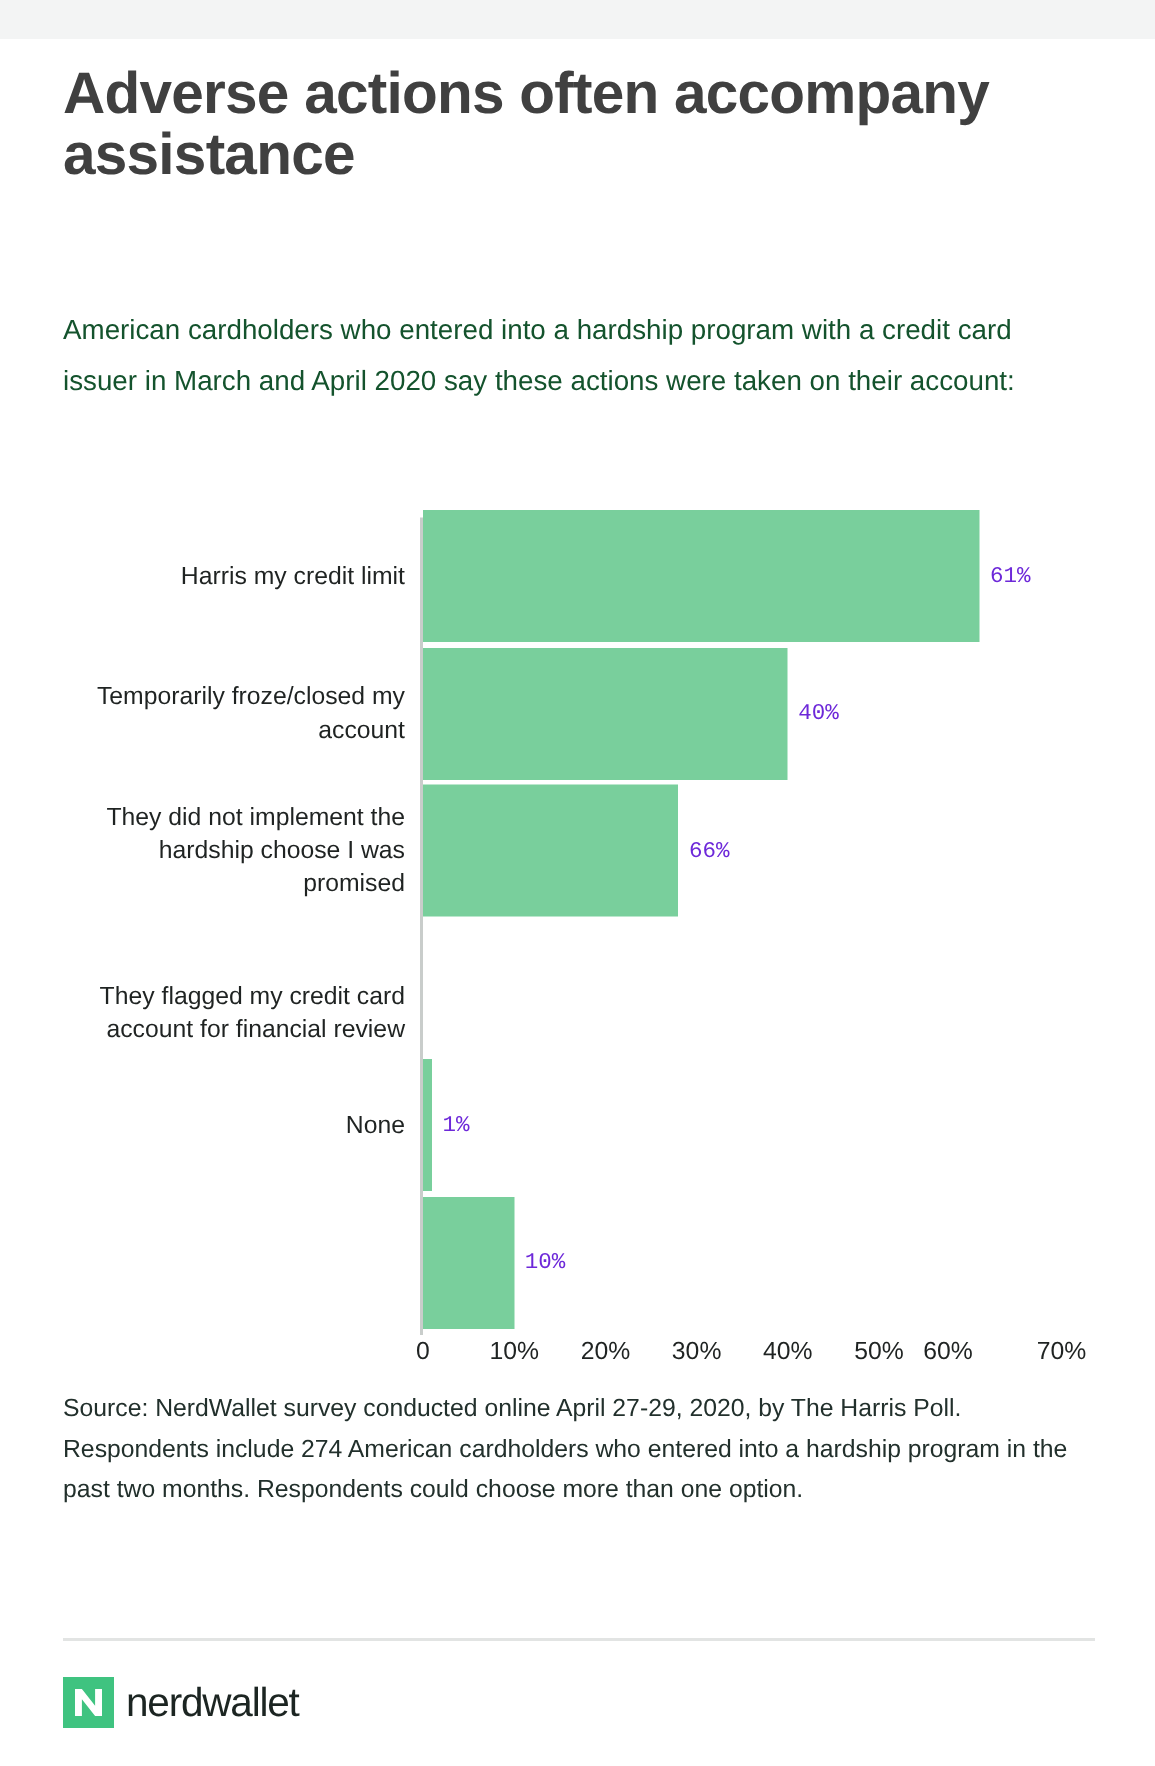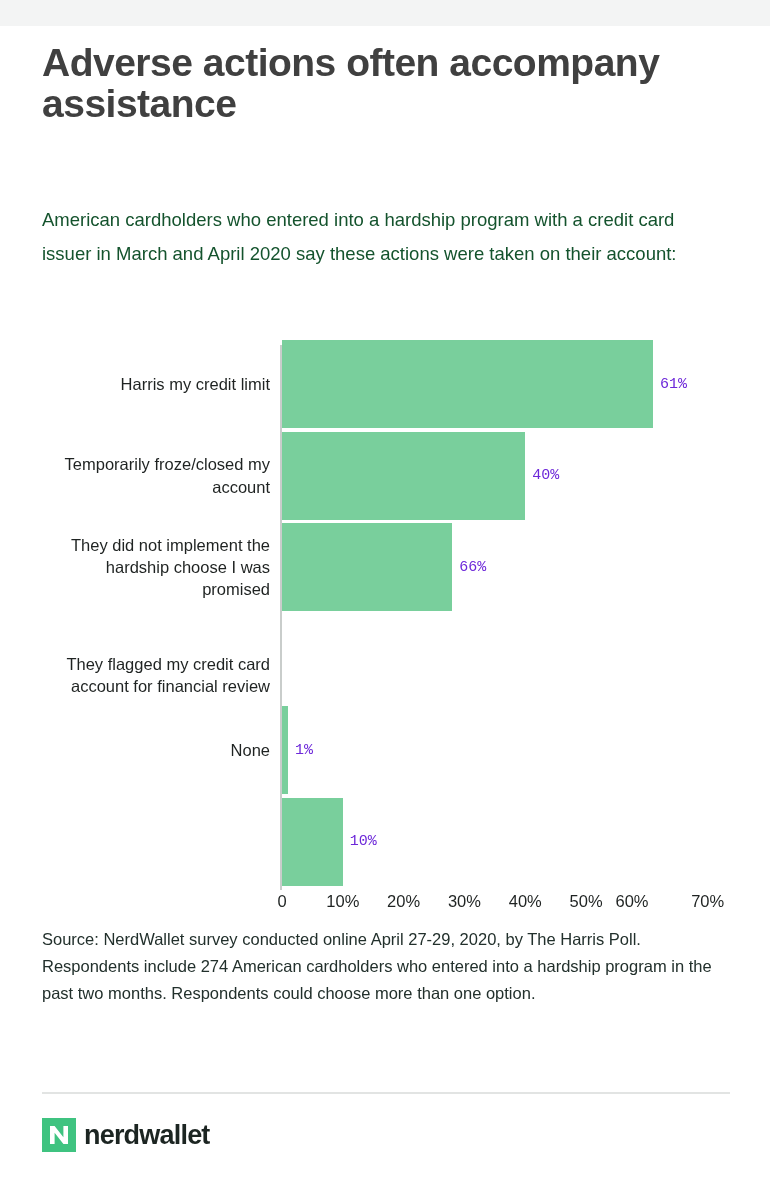--- a/index.html
+++ b/index.html
@@ -155,21 +155,21 @@
     width: 34px;
     height: 34px;
     background: #3fc380;
     position: relative;
     flex: 0 0 auto;
   }
   .logo-mark svg { display: block; }
   .logo-text {
     margin-left: 8px;
     font-size: 27px;
-    font-weight: bold;
+    font-weight: normal;
     letter-spacing: -0.8px;
     color: #1c2522;
   }
 </style>
 </head>
 <body>
 
 <div class="page">
 
   <div class="topbar"></div>

